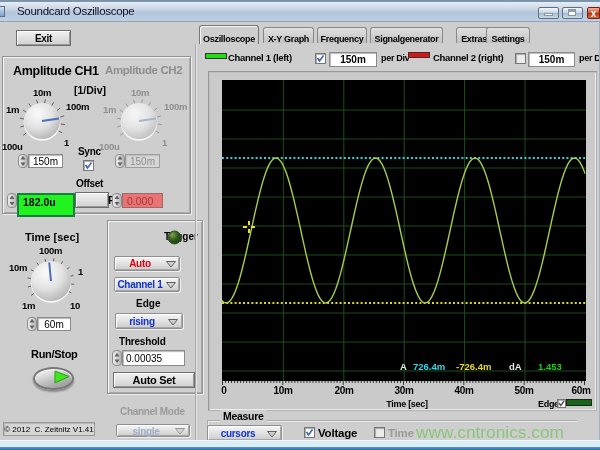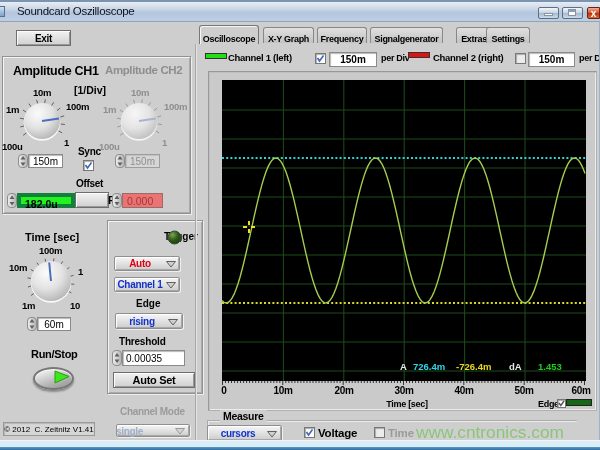--- a/index.html
+++ b/index.html
@@ -118,21 +118,21 @@
     <polygon points="4,12.0 6.5,8.5 1.5,8.5" fill="#606060"></polygon>
   </svg>
 <div class="abs dfld" style="left:125px;top:154px;width:35px;height:14px;font-size:10px;line-height:13px;">150m</div>
 
 <div class="abs b" style="left:76px;top:178px;font-size:10px;">Offset</div>
 <div class="abs spin" style="left:7px;top:193px;height:15px;"></div>
 <svg class="abs" style="left:8px;top:193px;" width="8" height="15">
     <polygon points="4,2.5 6.5,6.0 1.5,6.0" fill="#606060"></polygon>
     <polygon points="4,12.5 6.5,9.0 1.5,9.0" fill="#606060"></polygon>
   </svg>
-<div class="abs" style="left:17px;top:193px;width:58px;height:15px;background:#21f321;border:4px solid #15803d;text-align:left;font-size:10.5px;font-weight:bold;line-height:14px;padding-left:4px;color:#000;">182.0u</div>
+<div class="abs" style="left:17px;top:193px;width:58px;height:24px;background:#21f321;border:2px solid #15803d;text-align:left;font-size:10.5px;font-weight:bold;line-height:14px;padding-left:4px;color:#000;">182.0u</div>
 <div class="abs btn b" style="left:75px;top:192px;width:33px;height:16px;font-size:11px;line-height:15px;padding-left:32px;">Reset</div>
 <div class="abs spin" style="left:112px;top:193px;height:15px;"></div>
 <svg class="abs" style="left:113px;top:193px;" width="8" height="15">
     <polygon points="4,2.5 6.5,6.0 1.5,6.0" fill="#606060"></polygon>
     <polygon points="4,12.5 6.5,9.0 1.5,9.0" fill="#606060"></polygon>
   </svg>
 <div class="abs" style="left:122px;top:193px;width:41px;height:15px;background:#ea7473;border:1px solid #9d6a6a;text-align:left;font-size:10.5px;line-height:14px;padding-left:4px;color:#a03a3a;">0.000</div>
 
 <div class="abs b" style="left:25px;top:231px;font-size:11px;letter-spacing:0;">Time [sec]</div>
 <div class="abs b" style="left:39px;top:245px;font-size:9.5px;">100m</div>
@@ -215,34 +215,34 @@
 <div class="abs spin" style="left:112px;top:350px;height:16px;"></div>
 <svg class="abs" style="left:113px;top:350px;" width="8" height="16">
     <polygon points="4,3.0 6.5,6.5 1.5,6.5" fill="#606060"></polygon>
     <polygon points="4,13.0 6.5,9.5 1.5,9.5" fill="#606060"></polygon>
   </svg>
 <div class="abs fld" style="left:122px;top:350px;width:63px;height:16px;font-size:10px;line-height:15px;text-align:left;padding-left:3px;">0.00035</div>
 <div class="abs btn b" style="left:113px;top:372px;width:82px;height:16px;font-size:11px;line-height:15px;">Auto Set</div>
 
 <div class="abs b" style="left:120px;top:406px;font-size:10px;color:#9a9a9a;">Channel Mode</div>
 <div class="abs drop" style="left:116px;top:424px;width:74px;height:13px;"></div>
-<div class="abs b" style="left:116px;top:426px;width:60px;font-size:10px;color:#9fb0c8;text-align:left;">single</div>
+<div class="abs b" style="left:116px;top:426px;width:60px;font-size:10px;color:#9fb0c8;text-align:center;">single</div>
 <svg class="abs" style="left:175px;top:428px;" width="10" height="7">
     <polygon points="0.5,0.5 9.5,0.5 5,6" fill="#d4d4d4" stroke="#9a9a9a" stroke-width="1"></polygon>
   </svg>
 
 <div class="abs" style="left:195px;top:44px;width:1px;height:396px;background:#a8a8a8;"></div>
 <div class="abs" style="left:196px;top:44px;width:1px;height:396px;background:#e2e2e2;"></div>
 
 <div class="abs tab" style="left:263px;width:51px;">X-Y Graph</div>
 <div class="abs tab" style="left:317px;width:50px;">Frequency</div>
 <div class="abs tab" style="left:370px;width:73px;">Signalgenerator</div>
 <div class="abs tab" style="left:447px;width:36px;margin-left:9px;">Extras</div>
 <div class="abs tab" style="left:486px;width:44px;">Settings</div>
-<div class="abs tab" style="left:199px;top:25px;width:60px;height:19px;line-height:11px;padding-top:8px;background:#cecece;border-color:#777;box-shadow:inset 1px 1px 0 #f5f5f5;">Oscilloscope</div>
+<div class="abs tab" style="left:199px;top:25px;width:60px;height:19px;line-height:11px;padding-top:8px;background:#cecece;border-color:#777;box-shadow:inset 1px 1px 0 #f5f5f5;">Oszilloscope</div>
 
 <div class="abs" style="left:205px;top:53px;width:22px;height:6px;background:#22dc14;border:1px solid #333;"></div>
 <div class="abs b" style="left:228px;top:52px;font-size:9.5px;">Channel 1 (left)</div>
 <div class="abs cb" style="left:315px;top:53px;"></div>
 <svg class="abs" style="left:316px;top:54px;" width="9" height="9">
     <path d="M1.5,4 L3.5,7 L7.5,1.5" stroke="#4466bb" stroke-width="1.6" fill="none"></path>
   </svg>
 <div class="abs fld" style="left:329px;top:52px;width:48px;height:15px;font-size:10px;font-weight:bold;line-height:14px;">150m</div>
 <div class="abs b" style="left:381px;top:53px;font-size:9px;">per Div</div>
 <div class="abs" style="left:408px;top:52px;width:22px;height:6px;background:#de1212;border:1px solid #333;"></div>

